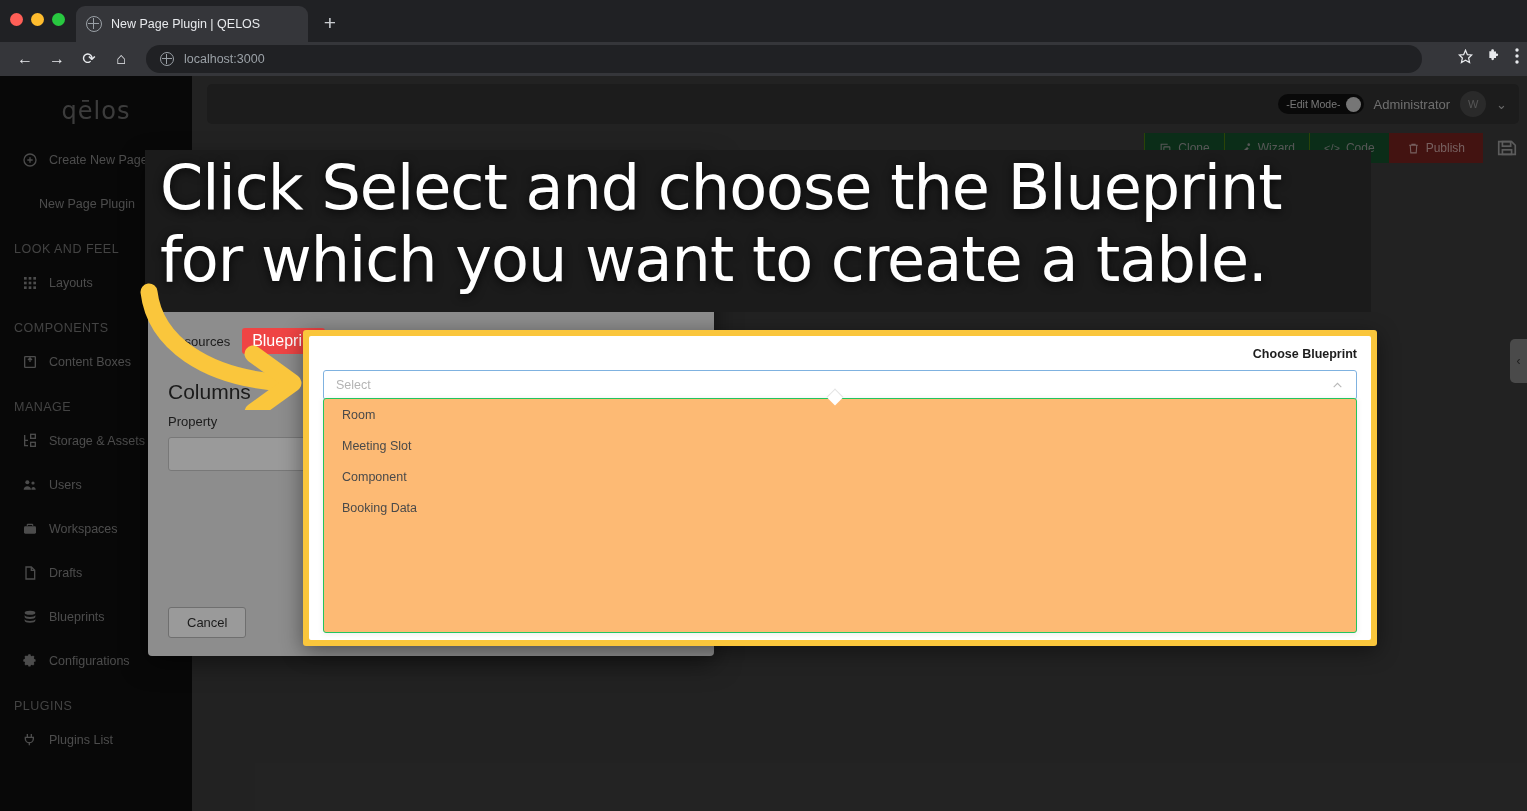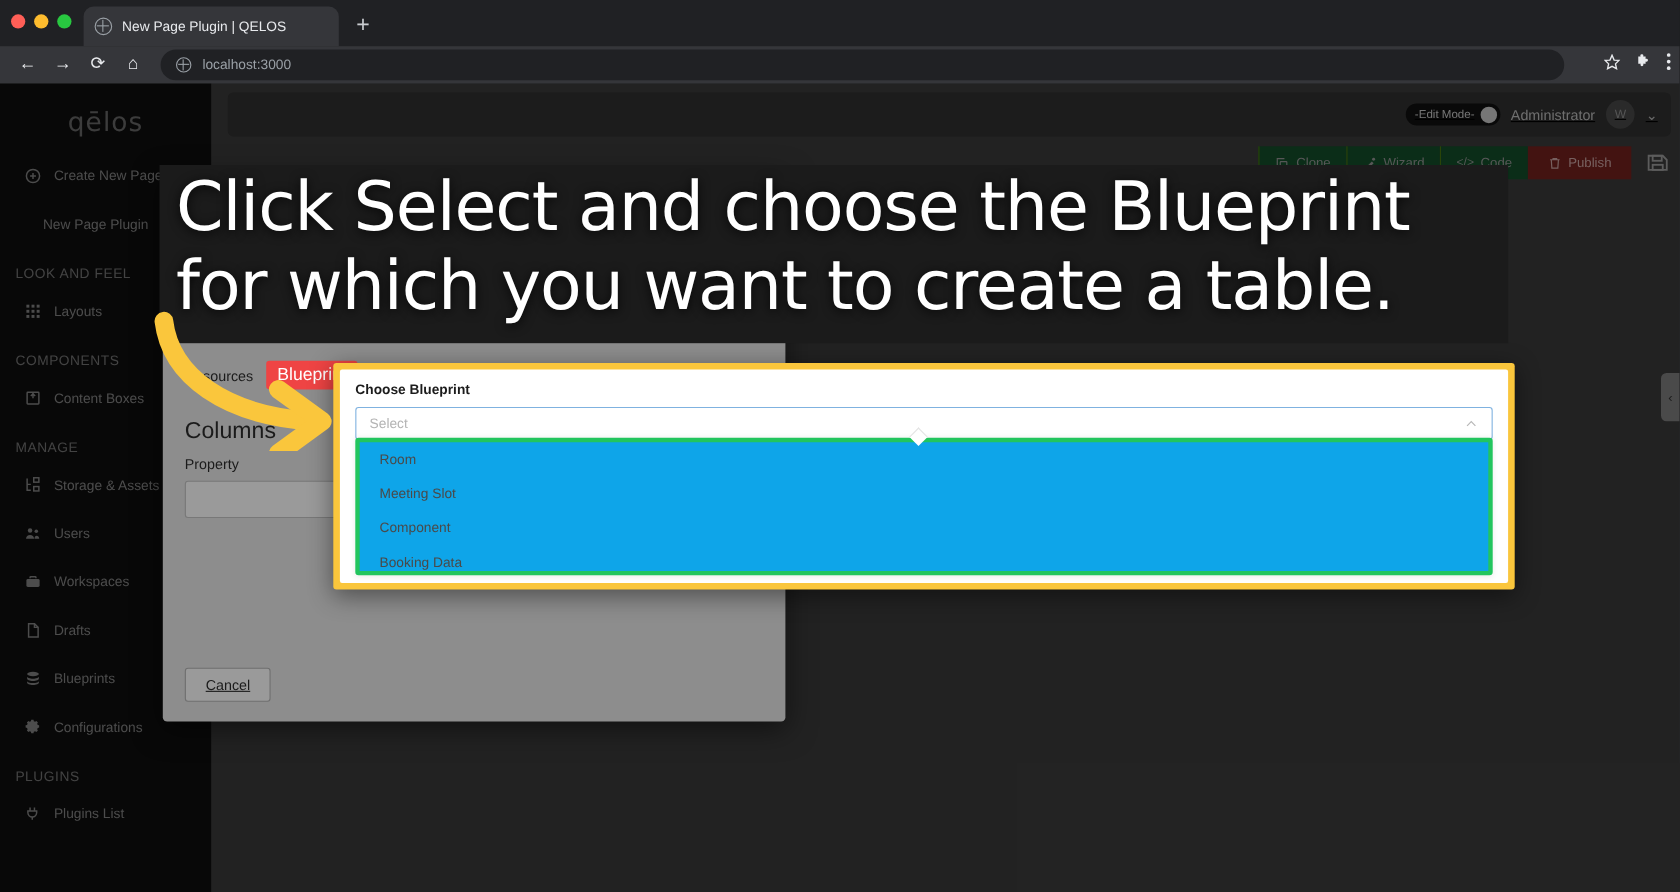--- a/index.html
+++ b/index.html
@@ -101,21 +101,21 @@
     padding-left: 14px; padding-top: 16px; padding-bottom: 5px;
     color: #7a7a7a; font-size: 12.5px; letter-spacing: .5px;
   }
   .sb-ico { width: 16px; height: 16px; flex: none; color: #8b8b8b; display:block; }
 
   
   .topbar {
     position: absolute; top: 8px; left: 207px; width: 1312px; height: 40px;
     background: #333; border-radius: 5px;
     display: flex; align-items: center; justify-content: flex-end;
-    padding-right: 12px; gap: 10px; text-decoration: underline;
+    padding-right: 12px; gap: 10px;
   }
   .edit-pill {
     background: #111; border-radius: 12px; height: 20px;
     display: flex; align-items: center; gap: 5px; padding: 0 3px 0 8px;
   }
   .edit-pill-label { font-size: 10.5px; color: #d6d6d6; }
   .knob { width: 15px; height: 15px; border-radius: 50%; background: #d8d8d8; }
   .admin-name { font-size: 13px; color: #c9c9c9; }
   .avatar {
     width: 26px; height: 26px; border-radius: 50%; background: #4d4d4d;
@@ -167,52 +167,53 @@
   }
   .mh3 { font-size: 21px; color: #1b1b1b; margin-top: 26px; }
   .mprop { font-size: 13px; color: #1b1b1b; margin-top: 10px; }
   .minput {
     margin-top: 8px; height: 34px; background: #9a9a9a;
     border: 1px solid #787878; border-radius: 3px;
   }
   .modal-foot { position: absolute; bottom: 18px; left: 20px; }
   .cancel-btn {
     background: #9a9a9a; border: 1px solid #6f6f6f; border-radius: 3px;
-    color: #1b1b1b; font-size: 13px; padding: 7px 18px; text-decoration: underline;
+    color: #1b1b1b; font-size: 13px; padding: 7px 18px;
   }
 
   
   .collapse-tab {
     position: absolute; top: 263px; right: 0; width: 17px; height: 44px;
     background: #4a4a4a; border-radius: 5px 0 0 5px;
     display: flex; align-items: center; justify-content: center;
     color: #1c1c1c; font-size: 12px;
   }
 
   
   .hl-card {
-    position: absolute; top: 330px; left: 303px; width: 1074px; height: 206px;
+    position: absolute; top: 330px; left: 303px; width: 1074px; height: 316px;
     background: #fac63c; border-radius: 3px; padding: 6px;
     box-shadow: 0 5px 22px rgba(0,0,0,.45);
+    text-align: right;
   }
   .hl-inner {
     width: 100%; height: 100%; background: #fff; border-radius: 2px;
     padding: 11px 14px 0 14px; position: relative; overflow: hidden;
   }
   .cb-label { font-size: 12.5px; color: #1c1c1c; font-weight: bold; }
   .cb-select {
     margin-top: 9px; height: 30px; border: 1px solid #7fb2e0; border-radius: 3px;
     display: flex; align-items: center; padding: 0 12px;
     position: relative;
   }
   .cb-placeholder { font-size: 12.5px; color: #b4b4b4; }
   .cb-caret { position: absolute; right: 12px; top: 8px; color: #b8b8b8; }
   .cb-menu {
     position: absolute; left: 14px; right: 14px; top: 62px; bottom: 7px;
-    background: #0ea5e9; border: 4px solid #22c55e; border-radius: 3px;
+    background: #fdba74; border: 1px solid #22c55e; border-radius: 3px;
     box-shadow: 0 1px 6px rgba(0,0,0,.08);
     overflow: hidden;
   }
   .cb-pointer {
     position: absolute; left: 520px; top: 55px; width: 12px; height: 12px;
     background: #fff; border-left: 1px solid #e4e4e4; border-top: 1px solid #e4e4e4;
     transform: rotate(45deg);
     z-index: 2;
   }
   .cb-opt {

